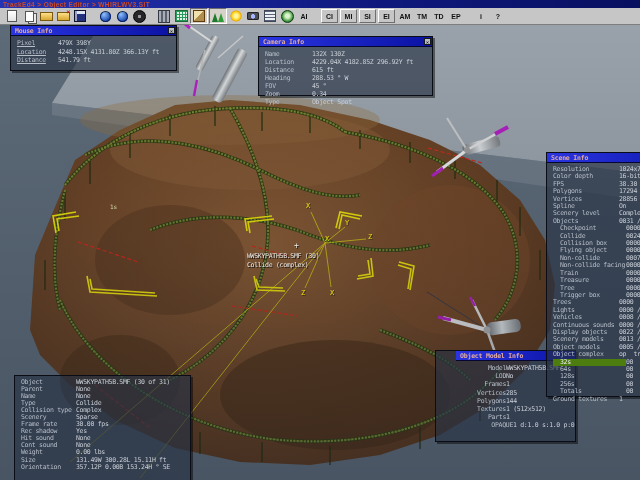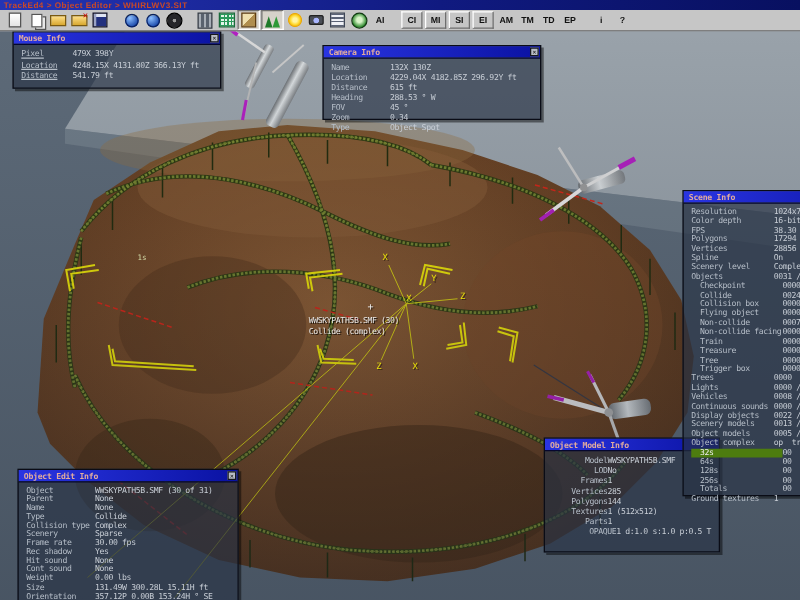--- a/index.html
+++ b/index.html
@@ -67,21 +67,21 @@
   .prow.ind .plabel{padding-left:7px;}
   .prow.hl .plabel{background:#4d7c0f;color:#f0f0f0;}
   #mouse-info{left:10px;top:25px;width:167px;height:46px;z-index:5;}
   #mouse-info .prow{line-height:8.5px;}  #mouse-info .plabel{width:41px;text-decoration:underline;}
   #camera-info{left:258px;top:36px;width:175px;height:60px;z-index:5;}
   #camera-info .prow{line-height:8px;}   #camera-info .plabel{width:47px;}
   #scene-info{left:546px;top:152px;width:170px;height:245px;z-index:6;}
   #scene-info .prow{line-height:7.4px;}  #scene-info .plabel{width:66px;}
   #object-edit-info{left:14px;top:375px;width:177px;height:108px;z-index:5;}
   #object-edit-info .prow{line-height:7.05px;} #object-edit-info .plabel{width:55px;}
-  #object-model-info{left:435px;top:350px;width:141px;height:92px;z-index:4;}
+  #object-model-info{left:435px;top:350px;width:141px;height:92px;z-index:4;padding-left:20px;}
   #object-model-info .prow{line-height:8.2px;} #object-model-info .plabel{width:44px;text-align:right;}
   
   #scene-svg{position:absolute;left:0;top:0;z-index:1;}
   .ovl{position:absolute;z-index:2;font-family:"DejaVu Sans Mono",monospace;white-space:pre;}
   .seltext{font-size:6.5px;color:#e8e8e8;letter-spacing:-.3px;text-shadow:1px 1px 0 rgba(0,0,0,.8);}
   .axlab{font-size:7px;color:#e8e00a;text-shadow:1px 1px 0 rgba(0,0,0,.5);}
   .mark{font-size:6px;color:#d4dca8;}
   .cross{font-size:8px;color:#f0f0f0;text-shadow:1px 1px 0 rgba(0,0,0,.6);}
 </style>
 </head>
@@ -399,24 +399,20 @@
         <div class="prow ind hl"><span class="plabel">32s</span><span class="pval">00  00</span></div>
         <div class="prow ind"><span class="plabel">64s</span><span class="pval">00  00</span></div>
         <div class="prow ind"><span class="plabel">128s</span><span class="pval">00  00</span></div>
         <div class="prow ind"><span class="plabel">256s</span><span class="pval">00  00</span></div>
         <div class="prow ind"><span class="plabel">Totals</span><span class="pval">00  00</span></div>
         <div class="prow"><span class="plabel">Ground textures</span><span class="pval">1</span></div>
       </div>
   </div>
 
   <div class="panel" id="object-edit-info">
-    <div class="ptitle">
-      <span class="ttext">Object Edit Info</span>
-      <span class="pclose">✕</span>
-    </div>
     <div class="pbody">
         <div class="prow"><span class="plabel">Object</span><span class="pval">WWSKYPATH5B.SMF (30 of 31)</span></div>
         <div class="prow"><span class="plabel">Parent</span><span class="pval">None</span></div>
         <div class="prow"><span class="plabel">Name</span><span class="pval">None</span></div>
         <div class="prow"><span class="plabel">Type</span><span class="pval">Collide</span></div>
         <div class="prow"><span class="plabel">Collision type</span><span class="pval">Complex</span></div>
         <div class="prow"><span class="plabel">Scenery</span><span class="pval">Sparse</span></div>
         <div class="prow"><span class="plabel">Frame rate</span><span class="pval">30.00 fps</span></div>
         <div class="prow"><span class="plabel">Rec shadow</span><span class="pval">Yes</span></div>
         <div class="prow"><span class="plabel">Hit sound</span><span class="pval">None</span></div>

